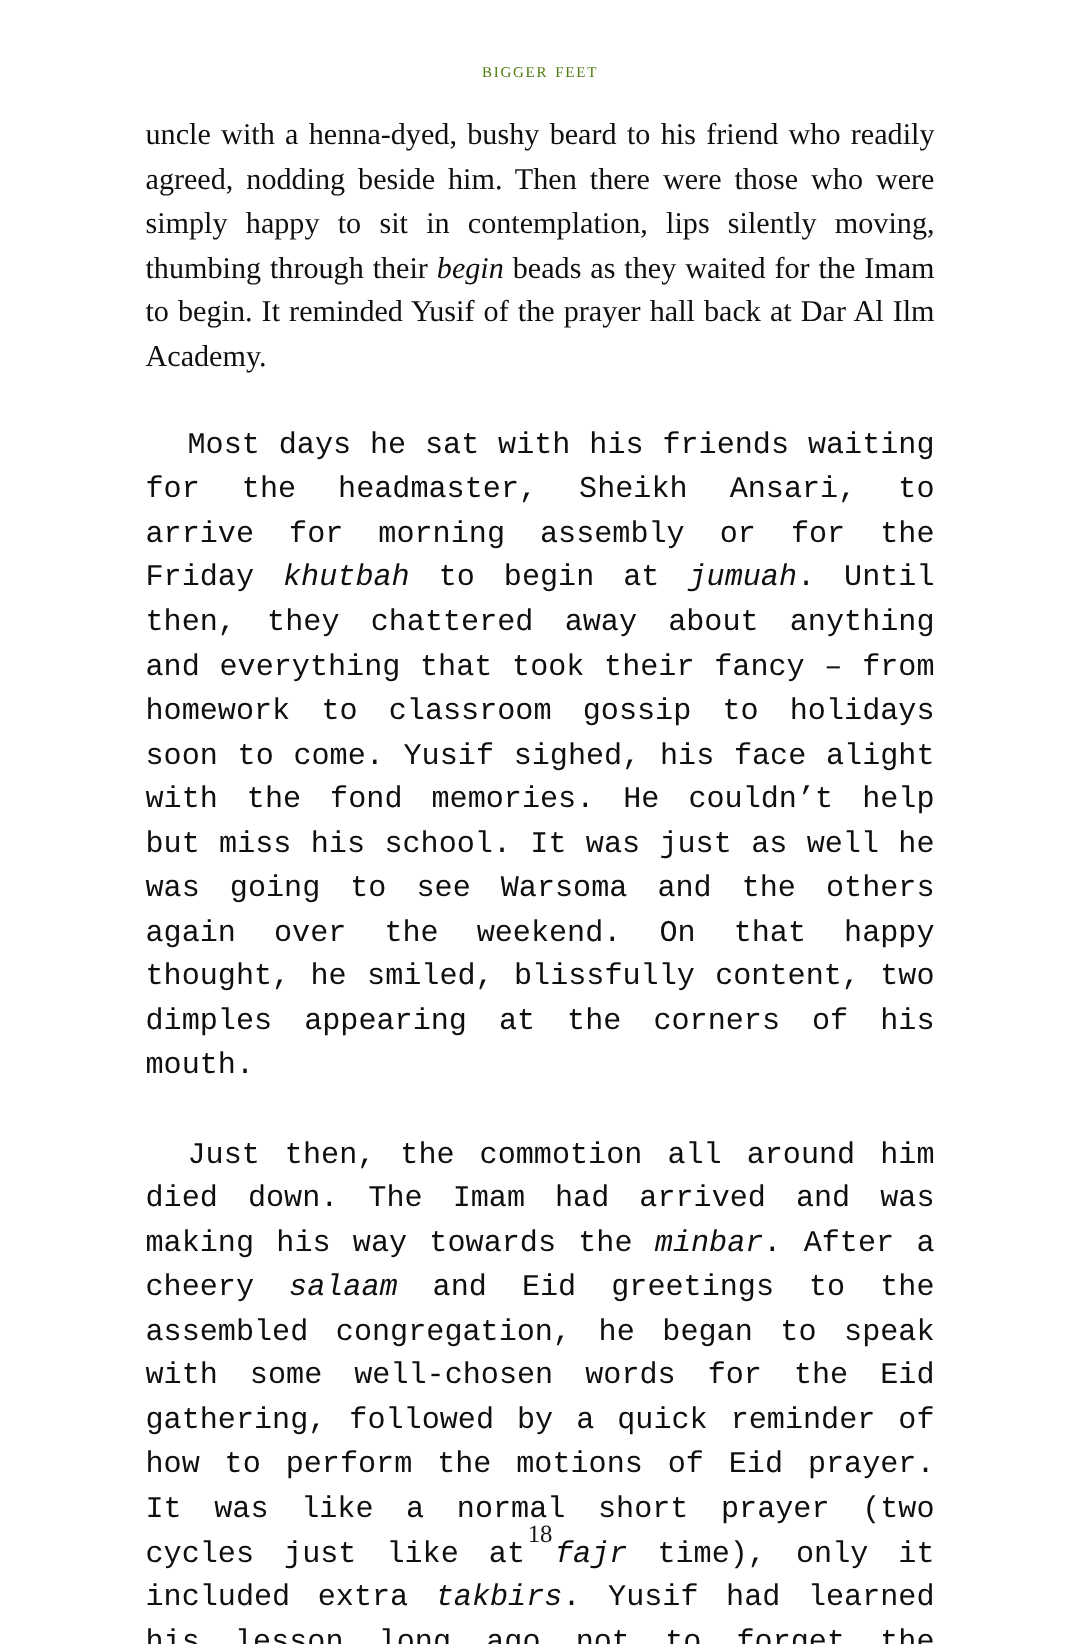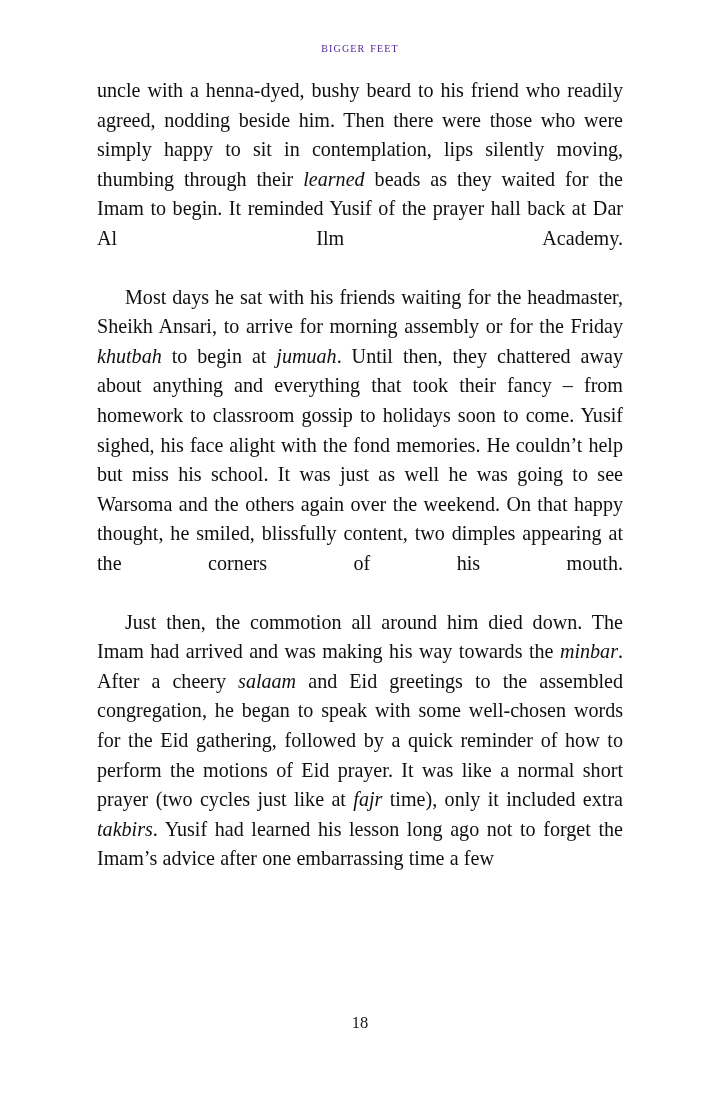--- a/index.html
+++ b/index.html
@@ -30,21 +30,21 @@
   .running-head {
     position: absolute;
     top: 38px;
     left: 0;
     width: 720px;
     text-align: center;
     font-family: "Liberation Serif", "DejaVu Serif", serif;
     font-size: 14.5px;
     line-height: 18px;
     letter-spacing: 1.15px;
-    color: #4c1d95;
+    color: #4d7c0f;
     font-variant: small-caps;
     text-transform: lowercase;
   }
   
   .running-head .rh-text {
     font-variant: small-caps;
   }
 
   
   .textblock {
@@ -60,20 +60,21 @@
     text-justify: inter-word;
     font-size: 20.1px;
     line-height: 29.55px;
     color: #100f10;
     hyphens: manual;
     -webkit-hyphens: manual;
     word-spacing: 0.01em;
   }
   .para + .para {
     margin-top: 0;
+    font-family: Liberation Mono, monospace;
   }
   .para.indent {
     text-indent: 28px;
   }
   
   .para::after {
     content: "";
     display: inline-block;
     width: 100%;
   }
@@ -100,21 +101,21 @@
 </head>
 <body>
 
 <div class="page">
 
   <div class="running-head">
     <span class="rh-text">Bigger Feet</span>
   </div>
 
   <div class="textblock">
-    <p class="para">uncle with a henna-dyed, bushy beard to his friend who readily agreed, nodding beside him. Then there were those who were simply happy to sit in contemplation, lips silently moving, thumbing through their <em class="it">learned</em> beads as they waited for the Imam to begin. It reminded Yusif of the prayer hall back at Dar Al Ilm Academy.</p>
+    <p class="para">uncle with a henna-dyed, bushy beard to his friend who readily agreed, nodding beside him. Then there were those who were simply happy to sit in contemplation, lips silently moving, thumbing through their <em class="it">begin</em> beads as they waited for the Imam to begin. It reminded Yusif of the prayer hall back at Dar Al Ilm Academy.</p>
     <p class="para indent">Most days he sat with his friends waiting for the headmaster, Sheikh Ansari, to arrive for morning assembly or for the Friday <em class="it">khutbah</em> to begin at <em class="it">jumuah</em>. Until then, they chattered away about anything and everything that took their fancy – from homework to classroom gossip to holidays soon to come. Yusif sighed, his face alight with the fond memories. He couldn’t help but miss his school. It was just as well he was going to see Warsoma and the others again over the weekend. On that happy thought, he smiled, blissfully content, two dimples appearing at the corners of his mouth.</p>
     <p class="para indent flush-last">Just then, the commotion all around him died down. The Imam had arrived and was making his way towards the <em class="it">minbar</em>. After a cheery <em class="it">salaam</em> and Eid greetings to the assembled congregation, he began to speak with some well-chosen words for the Eid gathering, followed by a quick reminder of how to perform the motions of Eid prayer. It was like a normal short prayer (two cycles just like at <em class="it">fajr</em> time), only it included extra <em class="it">takbirs</em>. Yusif had learned his lesson long ago not to forget the Imam’s advice after one embarrassing time a few</p>
   </div>
 
   <div class="folio">
     <span>18</span>
   </div>
 
 </div>
 

